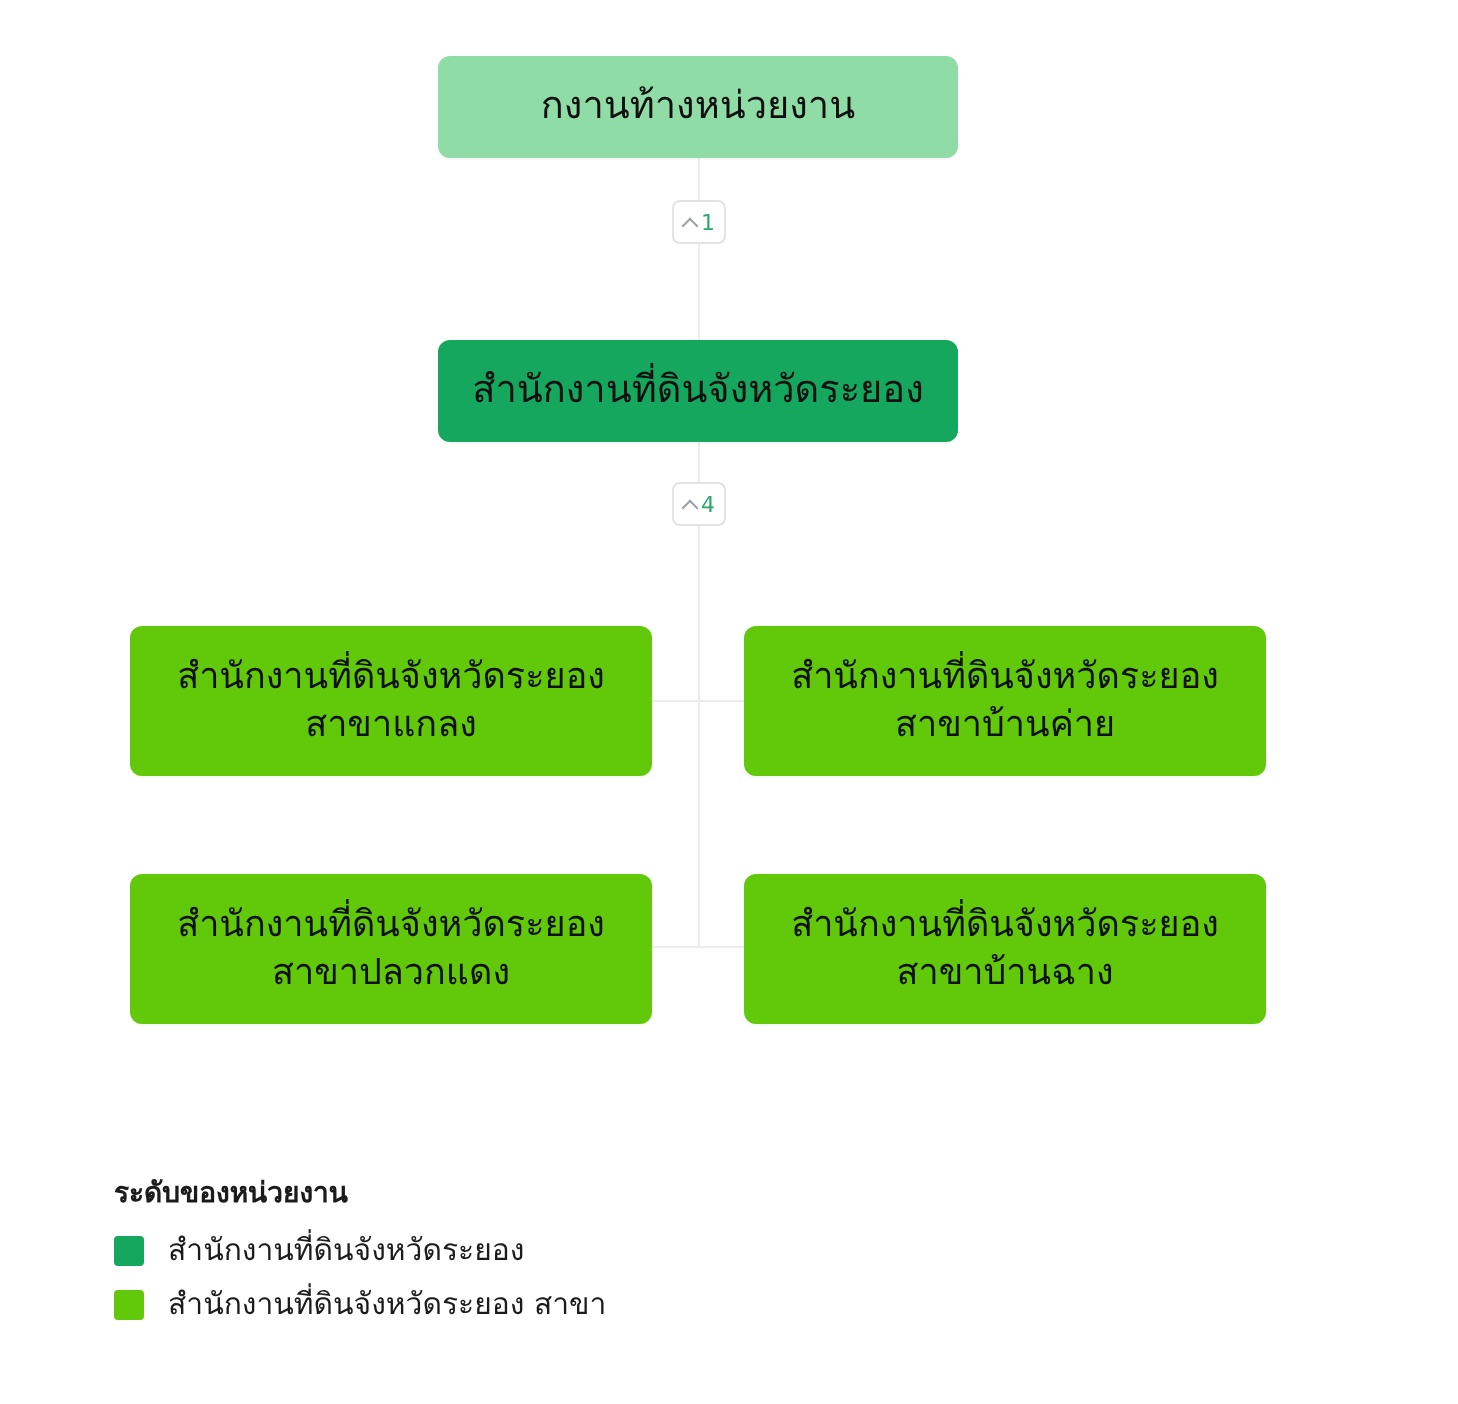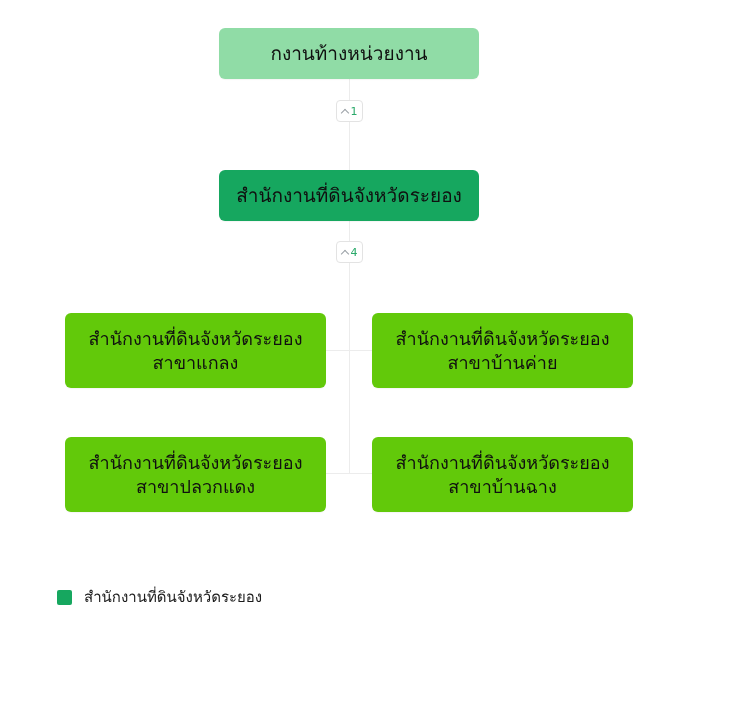--- a/index.html
+++ b/index.html
@@ -164,21 +164,26 @@
     <span class="node-label">สำนักงานที่ดินจังหวัดระยอง
 สาขาปลวกแดง</span>
   </div>
 
   <div class="node node-leaf" style="left:372px;top:437px;width:261px;height:75px;">
     <span class="node-label">สำนักงานที่ดินจังหวัดระยอง
 สาขาบ้านฉาง</span>
   </div>
 
   <div id="legend">
+    <div class="legend-title">ระดับของหน่วยงาน</div>
 
     <div class="legend-row">
       <span class="legend-swatch" style="background:#16a75f;"></span>
       <span class="legend-label">สำนักงานที่ดินจังหวัดระยอง</span>
     </div>
 
+    <div class="legend-row">
+      <span class="legend-swatch" style="background:#62c90a;"></span>
+      <span class="legend-label">สำนักงานที่ดินจังหวัดระยอง สาขา</span>
+    </div>
   </div>
 
 </div>
 
 </body></html>

